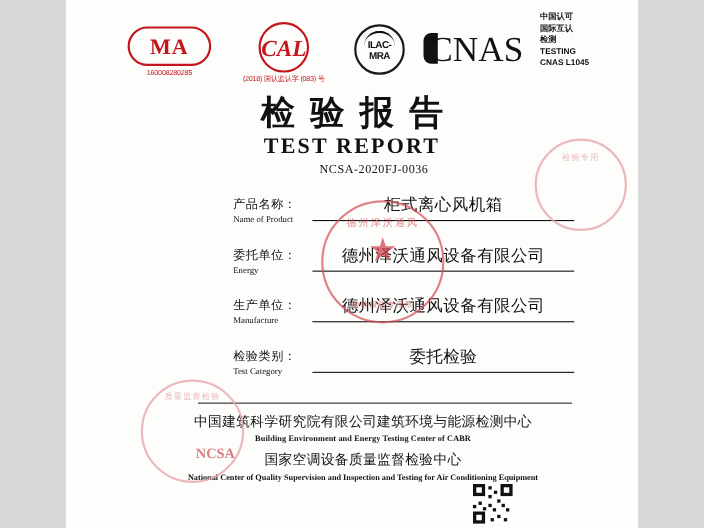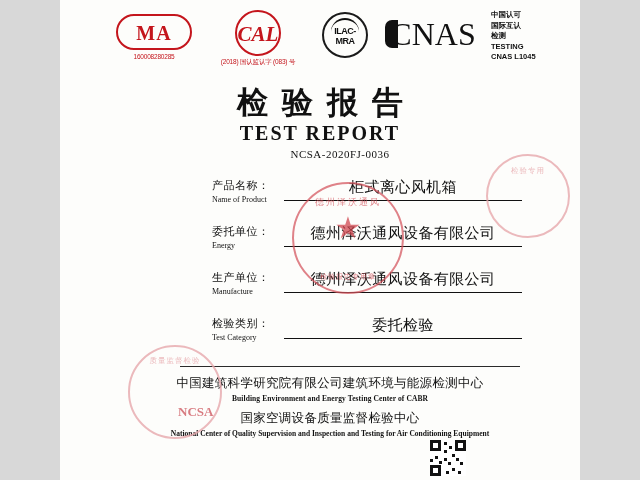--- a/index.html
+++ b/index.html
@@ -43,20 +43,21 @@
   .logo-row {
     position: absolute;
     left: 108px;
     top: 10px;
     width: 430px;
     height: 62px;
   }
   .logo {
     position: absolute;
     text-align: center;
+    margin-top: 10px;
   }
   .logo-mark {
     position: relative;
     margin: 0 auto;
   }
 
   
   .ma-wrap { left: 0px; top: 4px; width: 92px; }
   .ma-mark {
     width: 76px; height: 36px;
@@ -341,21 +342,21 @@
   .stamp-edge {
     position: absolute;
     border: 2px solid #e7a9ad;
     border-radius: 50%;
     color: #e7a9ad;
     opacity: .8;
     pointer-events: none;
     overflow: hidden;
   }
   .stamp-edge-right {
-    left: 486px; top: 154px;
+    left: 486px; top: 126px;
     width: 80px; height: 80px;
   }
   .stamp-edge-left {
     left: 128px; top: 345px;
     width: 90px; height: 90px;
   }
   .stamp-edge span {
     position: absolute;
     left: 0; width: 100%;
     text-align: center;

